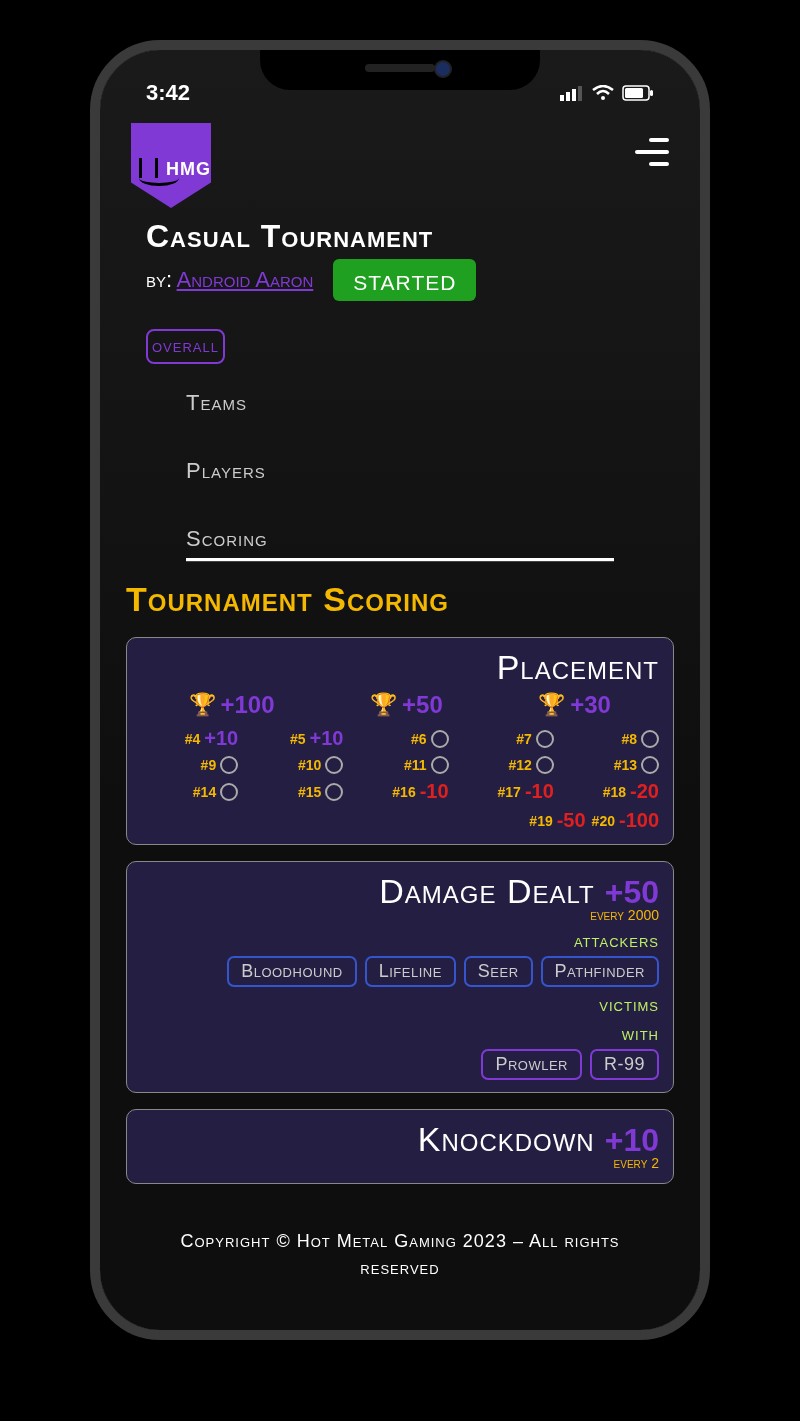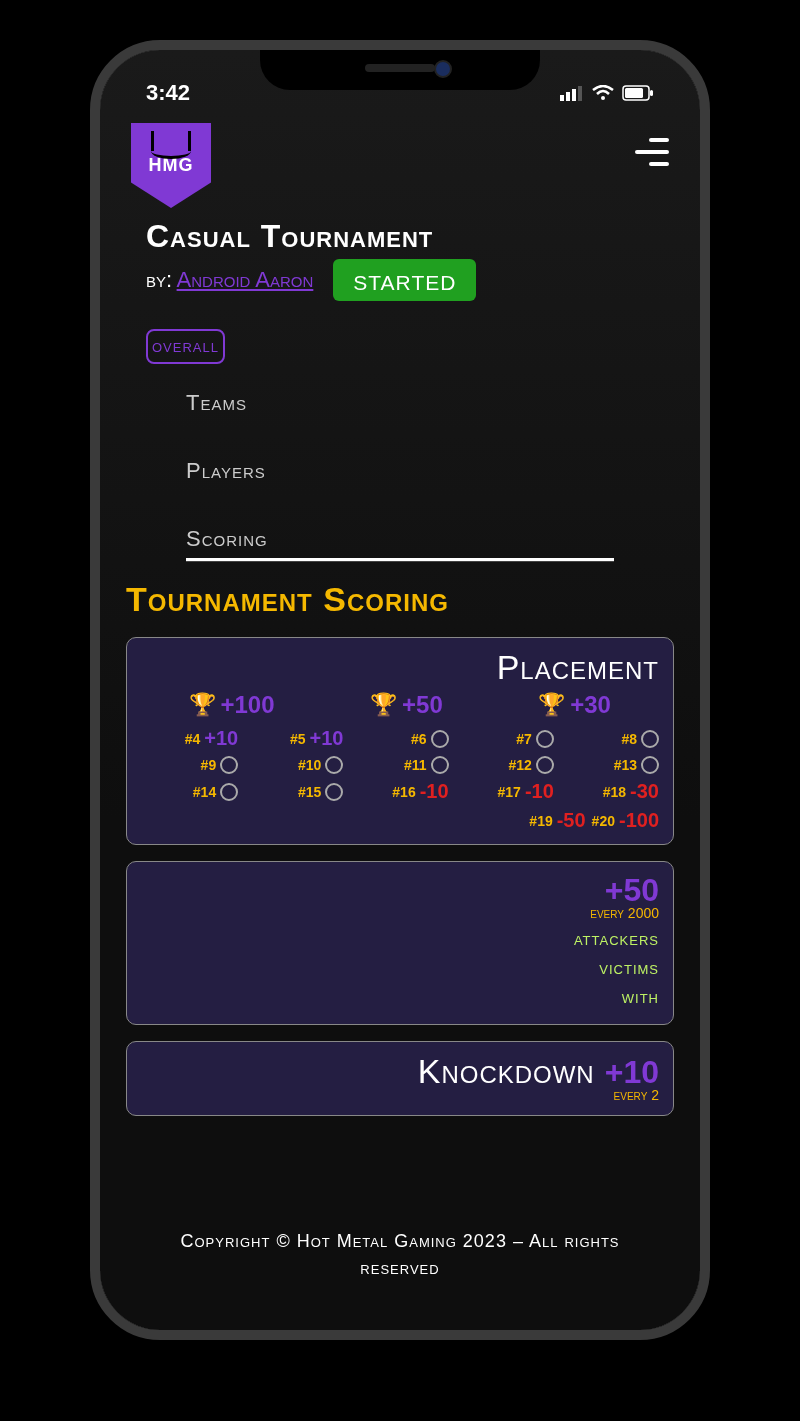--- a/index.html
+++ b/index.html
@@ -91,21 +91,21 @@
     align-items: flex-start;
     padding: 15px 5px 0 5px;
   }
   .logo {
     width: 80px;
     height: 85px;
     background: #8039d4;
     position: relative;
     clip-path: polygon(0 0, 100% 0, 100% 70%, 50% 100%, 0 70%);
     display: flex;
-    flex-direction: column;
+    flex-direction: row;
     align-items: center;
     padding-top: 8px;
   }
   .logo-bridge {
     width: 56px;
     height: 20px;
     position: relative;
     margin-bottom: 4px;
   }
   .logo-bridge::before, .logo-bridge::after {
@@ -486,43 +486,54 @@
           <div class="cell">
             <span class="rank">#16</span>
             <span class="pts-minus">-10</span>
           </div>
           <div class="cell">
             <span class="rank">#17</span>
             <span class="pts-minus">-10</span>
           </div>
           <div class="cell">
             <span class="rank">#18</span>
-            <span class="pts-minus">-30</span>
+            <span class="pts-minus">-20</span>
           </div>
         </div>
       <div class="bottom-row" id="placement-tail">
           <div class="cell">
             <span class="rank">#19</span>
             <span class="pts-minus">-50</span>
           </div>
           <div class="cell">
             <span class="rank">#20</span>
             <span class="pts-minus">-100</span>
           </div>
         </div>
     </div>
 
     <div class="card">
       <div class="damage-head">
+        <span class="card-title">Damage Dealt</span>
         <span class="damage-pts">+50</span>
       </div>
       <div class="every-label">every 2000</div>
       <div class="sub-label">attackers</div>
+      <div class="chip-row" id="attackers-row">
+          <span class="chip-blue">Bloodhound</span>
+          <span class="chip-blue">Lifeline</span>
+          <span class="chip-blue">Seer</span>
+          <span class="chip-blue">Pathfinder</span>
+        </div>
       <div class="sub-label">victims</div>
       <div class="sub-label">with</div>
+      <div class="chip-row" id="with-row">
+          <span class="chip-purple">Prowler</span>
+          <span class="chip-purple">R-99</span>
+        </div>
     </div>
 
     <div class="card">
       <div class="damage-head">
         <span class="card-title">Knockdown</span>
         <span class="damage-pts">+10</span>
       </div>
       <div class="every-label">every 2</div>
     </div>
 

